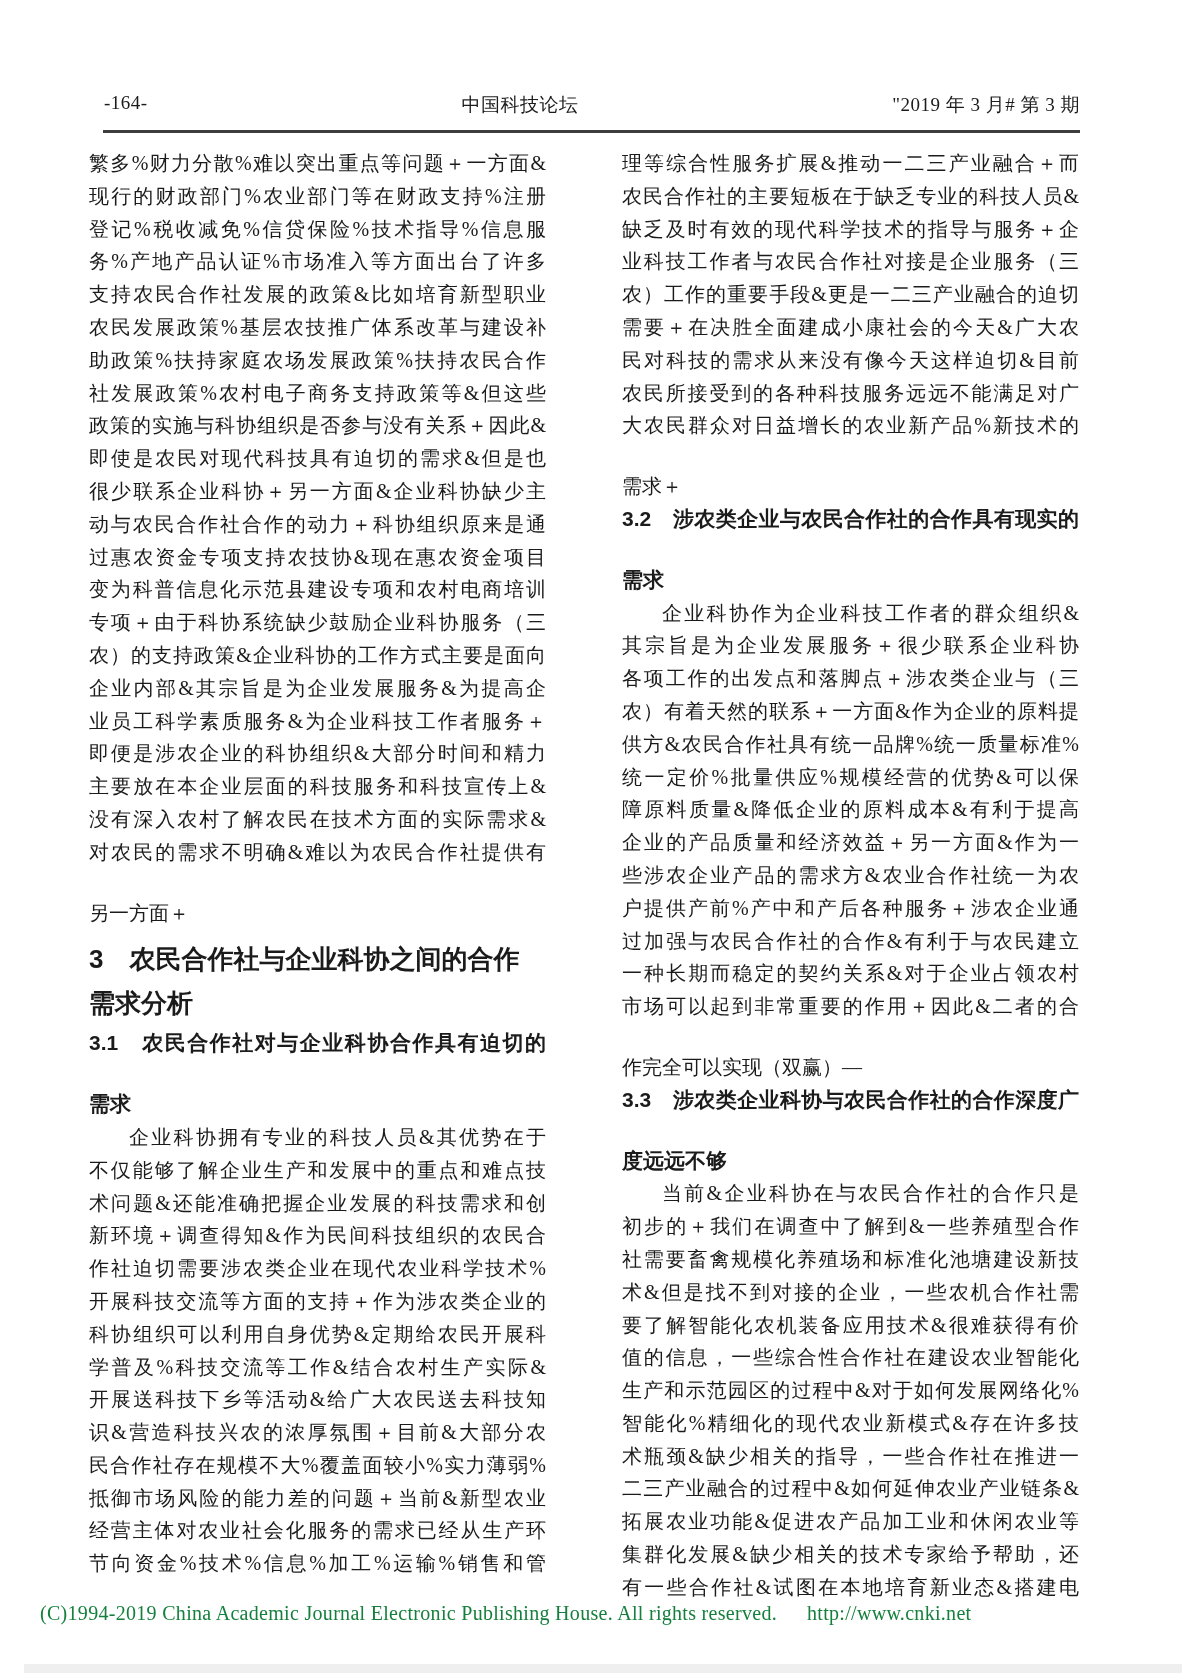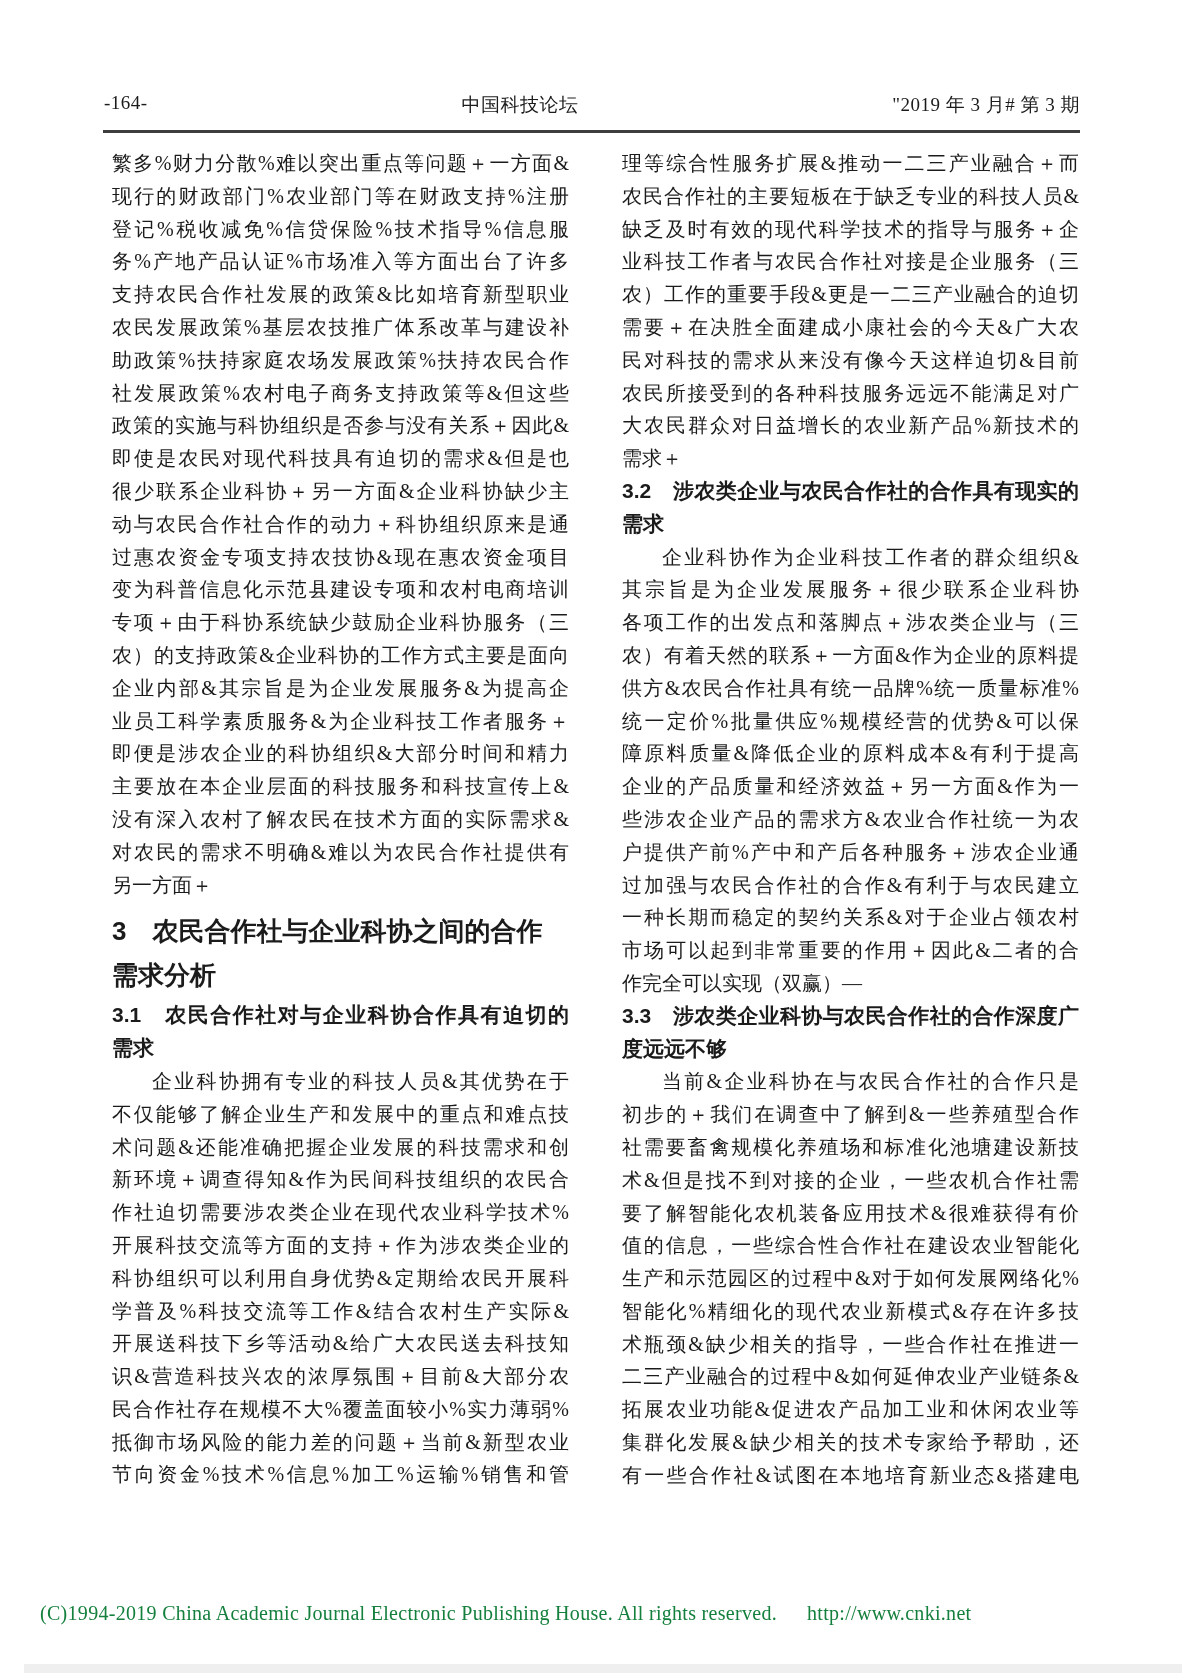--- a/index.html
+++ b/index.html
@@ -14,29 +14,29 @@
   .page-header {
     position:absolute; top:92px; left:104px; width:976px;
     display:flex; justify-content:space-between; align-items:flex-start;
     font-size:19px; letter-spacing:0.5px;
   }
   .header-rule {
     position:absolute; top:130px; left:103px; width:977px; height:3px;
     background:#3d3d3d;
   }
   .col { position:absolute; top:147px; width:457px; }
-  .col-left  { left:112px; }
+  .col-left  { left:89px; }
   .col-right { left:622px; }
 
   .line {
     height:32.8px; line-height:32.8px; font-size:20px;
     text-align:justify; text-align-last:justify; text-justify:inter-character;
     overflow:hidden; white-space:normal;
   }
-  .line.short  { text-align-last:left; }
+  .line.short  { text-align-last:left;margin-top:28px; }
   .line.indent { text-indent:2em; }
 
   .block.heading { margin-top:8px; margin-bottom:2px; }
   .heading .line {
     font-family:"Liberation Sans","DejaVu Sans",sans-serif;
     font-weight:700; font-size:26px; height:44px; line-height:44px;
     text-align:left; text-align-last:left;
   }
   .subheading .line {
     font-family:"Liberation Sans","DejaVu Sans",sans-serif;
@@ -107,20 +107,21 @@
         <div class="line">术问题&amp;还能准确把握企业发展的科技需求和创</div>
         <div class="line">新环境＋调查得知&amp;作为民间科技组织的农民合</div>
         <div class="line">作社迫切需要涉农类企业在现代农业科学技术%</div>
         <div class="line">开展科技交流等方面的支持＋作为涉农类企业的</div>
         <div class="line">科协组织可以利用自身优势&amp;定期给农民开展科</div>
         <div class="line">学普及%科技交流等工作&amp;结合农村生产实际&amp;</div>
         <div class="line">开展送科技下乡等活动&amp;给广大农民送去科技知</div>
         <div class="line">识&amp;营造科技兴农的浓厚氛围＋目前&amp;大部分农</div>
         <div class="line">民合作社存在规模不大%覆盖面较小%实力薄弱%</div>
         <div class="line">抵御市场风险的能力差的问题＋当前&amp;新型农业</div>
+        <div class="line">经营主体对农业社会化服务的需求已经从生产环</div>
         <div class="line">节向资金%技术%信息%加工%运输%销售和管</div>
       </div>
     </div>
   <div class="col col-right" id="col-right">
       <div class="block body">
         <div class="line">理等综合性服务扩展&amp;推动一二三产业融合＋而</div>
         <div class="line">农民合作社的主要短板在于缺乏专业的科技人员&amp;</div>
         <div class="line">缺乏及时有效的现代科学技术的指导与服务＋企</div>
         <div class="line">业科技工作者与农民合作社对接是企业服务（三</div>
         <div class="line">农）工作的重要手段&amp;更是一二三产业融合的迫切</div>

